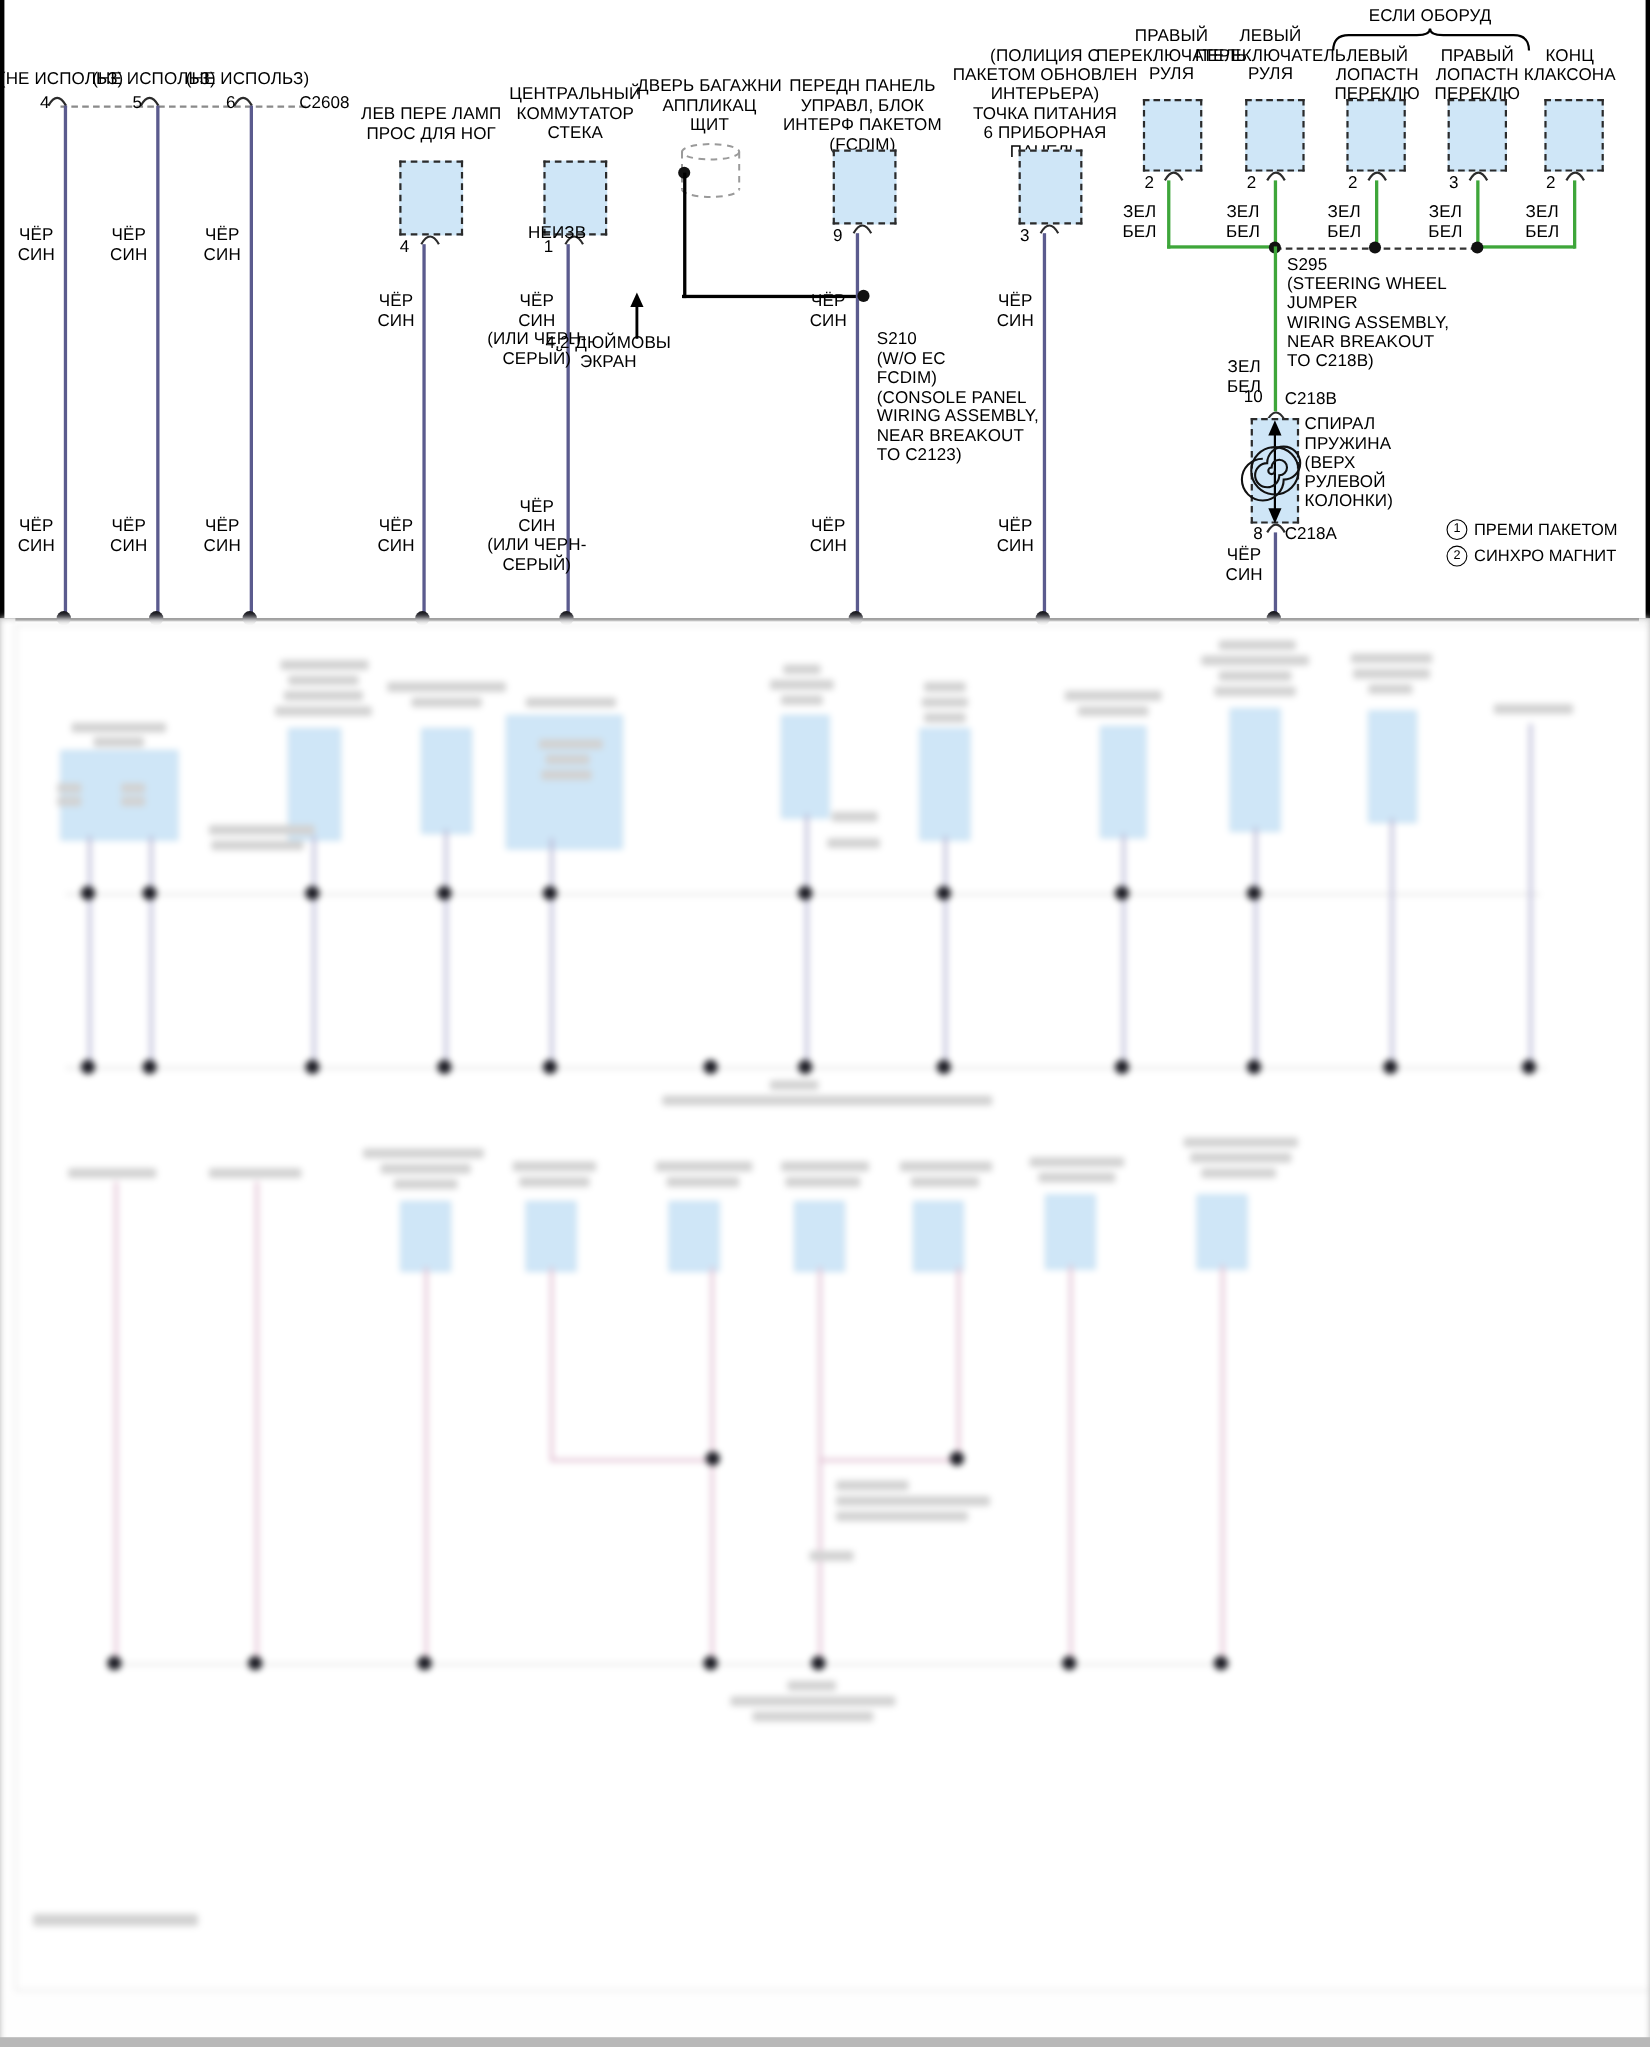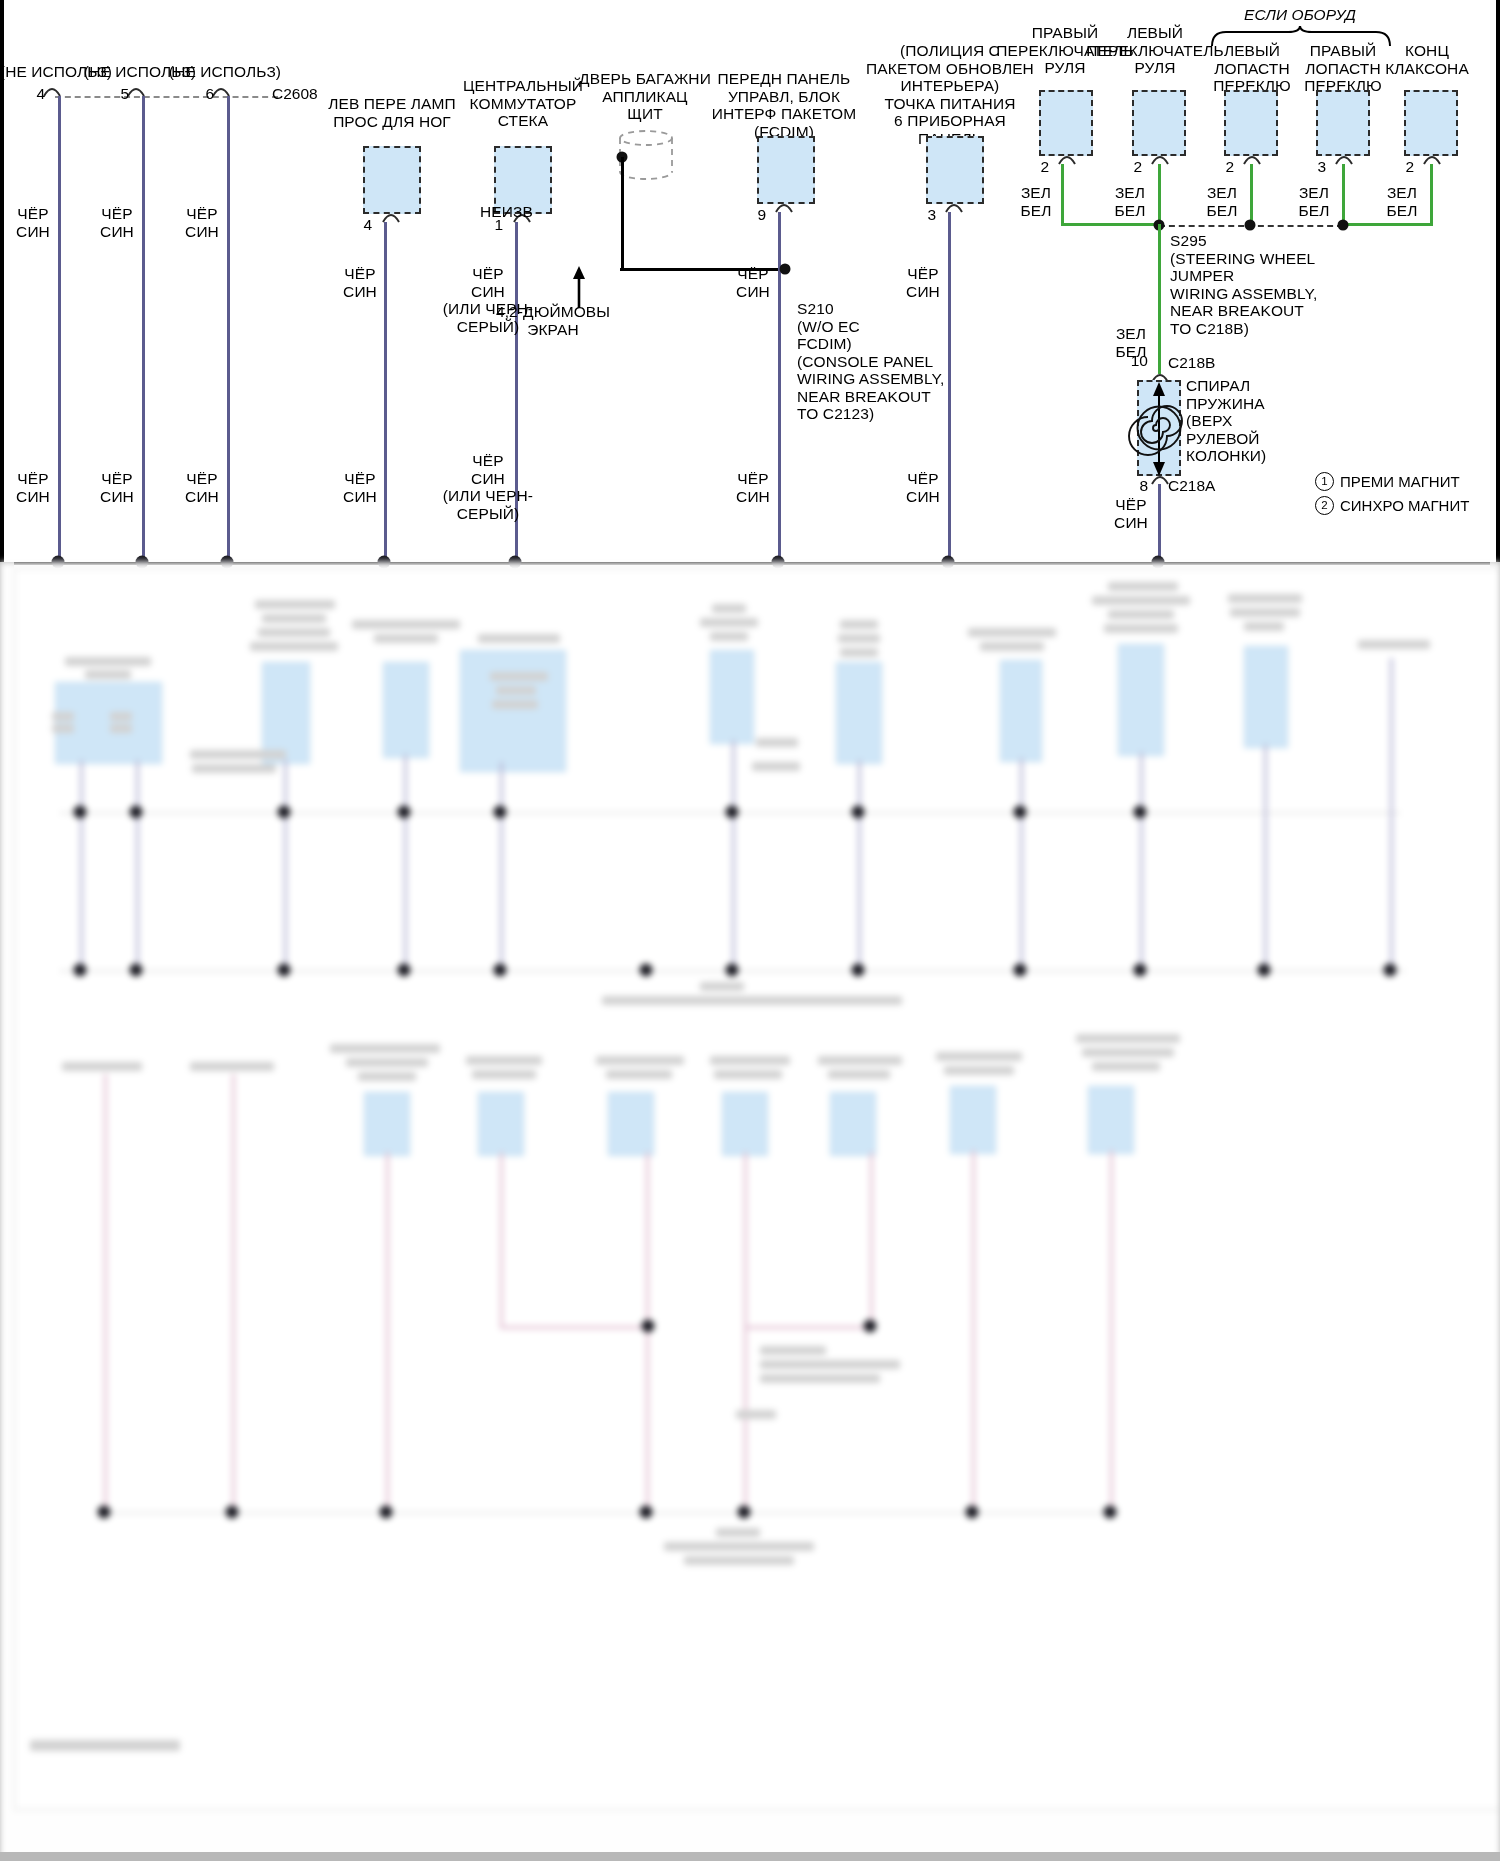--- a/index.html
+++ b/index.html
@@ -189,21 +189,21 @@
   <svg style="left:918px;top:200px;width:80px;height:26px;">
     <path d="M28,12 q8,-14 16,0" stroke="#2b2b2b" stroke-width="2" fill="none"></path>
   </svg>
   <div class="num" style="left:936px;top:206px;">3</div>
   <div class="w" style="left:948px;top:212px;height:356px;"></div>
   <div class="tx ctr" style="left:923px;top:265px;">ЧЁР
 СИН</div>
   <div class="tx ctr" style="left:923px;top:470px;">ЧЁР
 СИН</div>
 
-  <div class="tx ctr" style="left:1300px;top:6px;font-style:italic;">ЕСЛИ ОБОРУД</div>
+  <div class="tx ctr" style="left:1300px;top:6px;">ЕСЛИ ОБОРУД</div>
   <svg style="left:1210px;top:26px;width:190px;height:22px;">
     <path d="M2,20 q0,-14 14,-14 L78,6 q12,0 12,-6 q0,6 12,6 L166,6 q14,0 14,14" stroke="#000" stroke-width="2" fill="none"></path>
   </svg>
 
   <div class="tx ctr" style="left:1065px;top:24px;">ПРАВЫЙ
 ПЕРЕКЛЮЧАТЕЛЬ
 РУЛЯ</div>
   <div class="box" style="left:1039px;top:90px;width:54px;height:66px;"></div>
   <svg style="left:1031px;top:152px;width:80px;height:26px;">
     <path d="M28,12 q8,-14 16,0" stroke="#2b2b2b" stroke-width="2" fill="none"></path>
@@ -301,21 +301,21 @@
   </svg>
   <div class="num" style="left:1148px;top:477px;">8</div>
   <div class="numR" style="left:1168px;top:477px;">C218A</div>
   <div class="w" style="left:1158px;top:484px;height:84px;"></div>
   <div class="tx ctr" style="left:1131px;top:496px;">ЧЁР
 СИН</div>
 
   <div class="lg" style="left:1315px;top:472px;">
     <div class="lgrow">
       <span class="cnum">1</span>
-      <span>ПРЕМИ МАГНИТ</span>
+      <span>ПРЕМИ ПАКЕТОМ</span>
     </div>
     <div class="lgrow">
       <span class="cnum">2</span>
       <span>СИНХРО МАГНИТ</span>
     </div>
   </div>
 
   <div class="pin" style="left:58px;top:562px;"></div>
   <div class="pin" style="left:142px;top:562px;"></div>
   <div class="pin" style="left:227px;top:562px;"></div>

